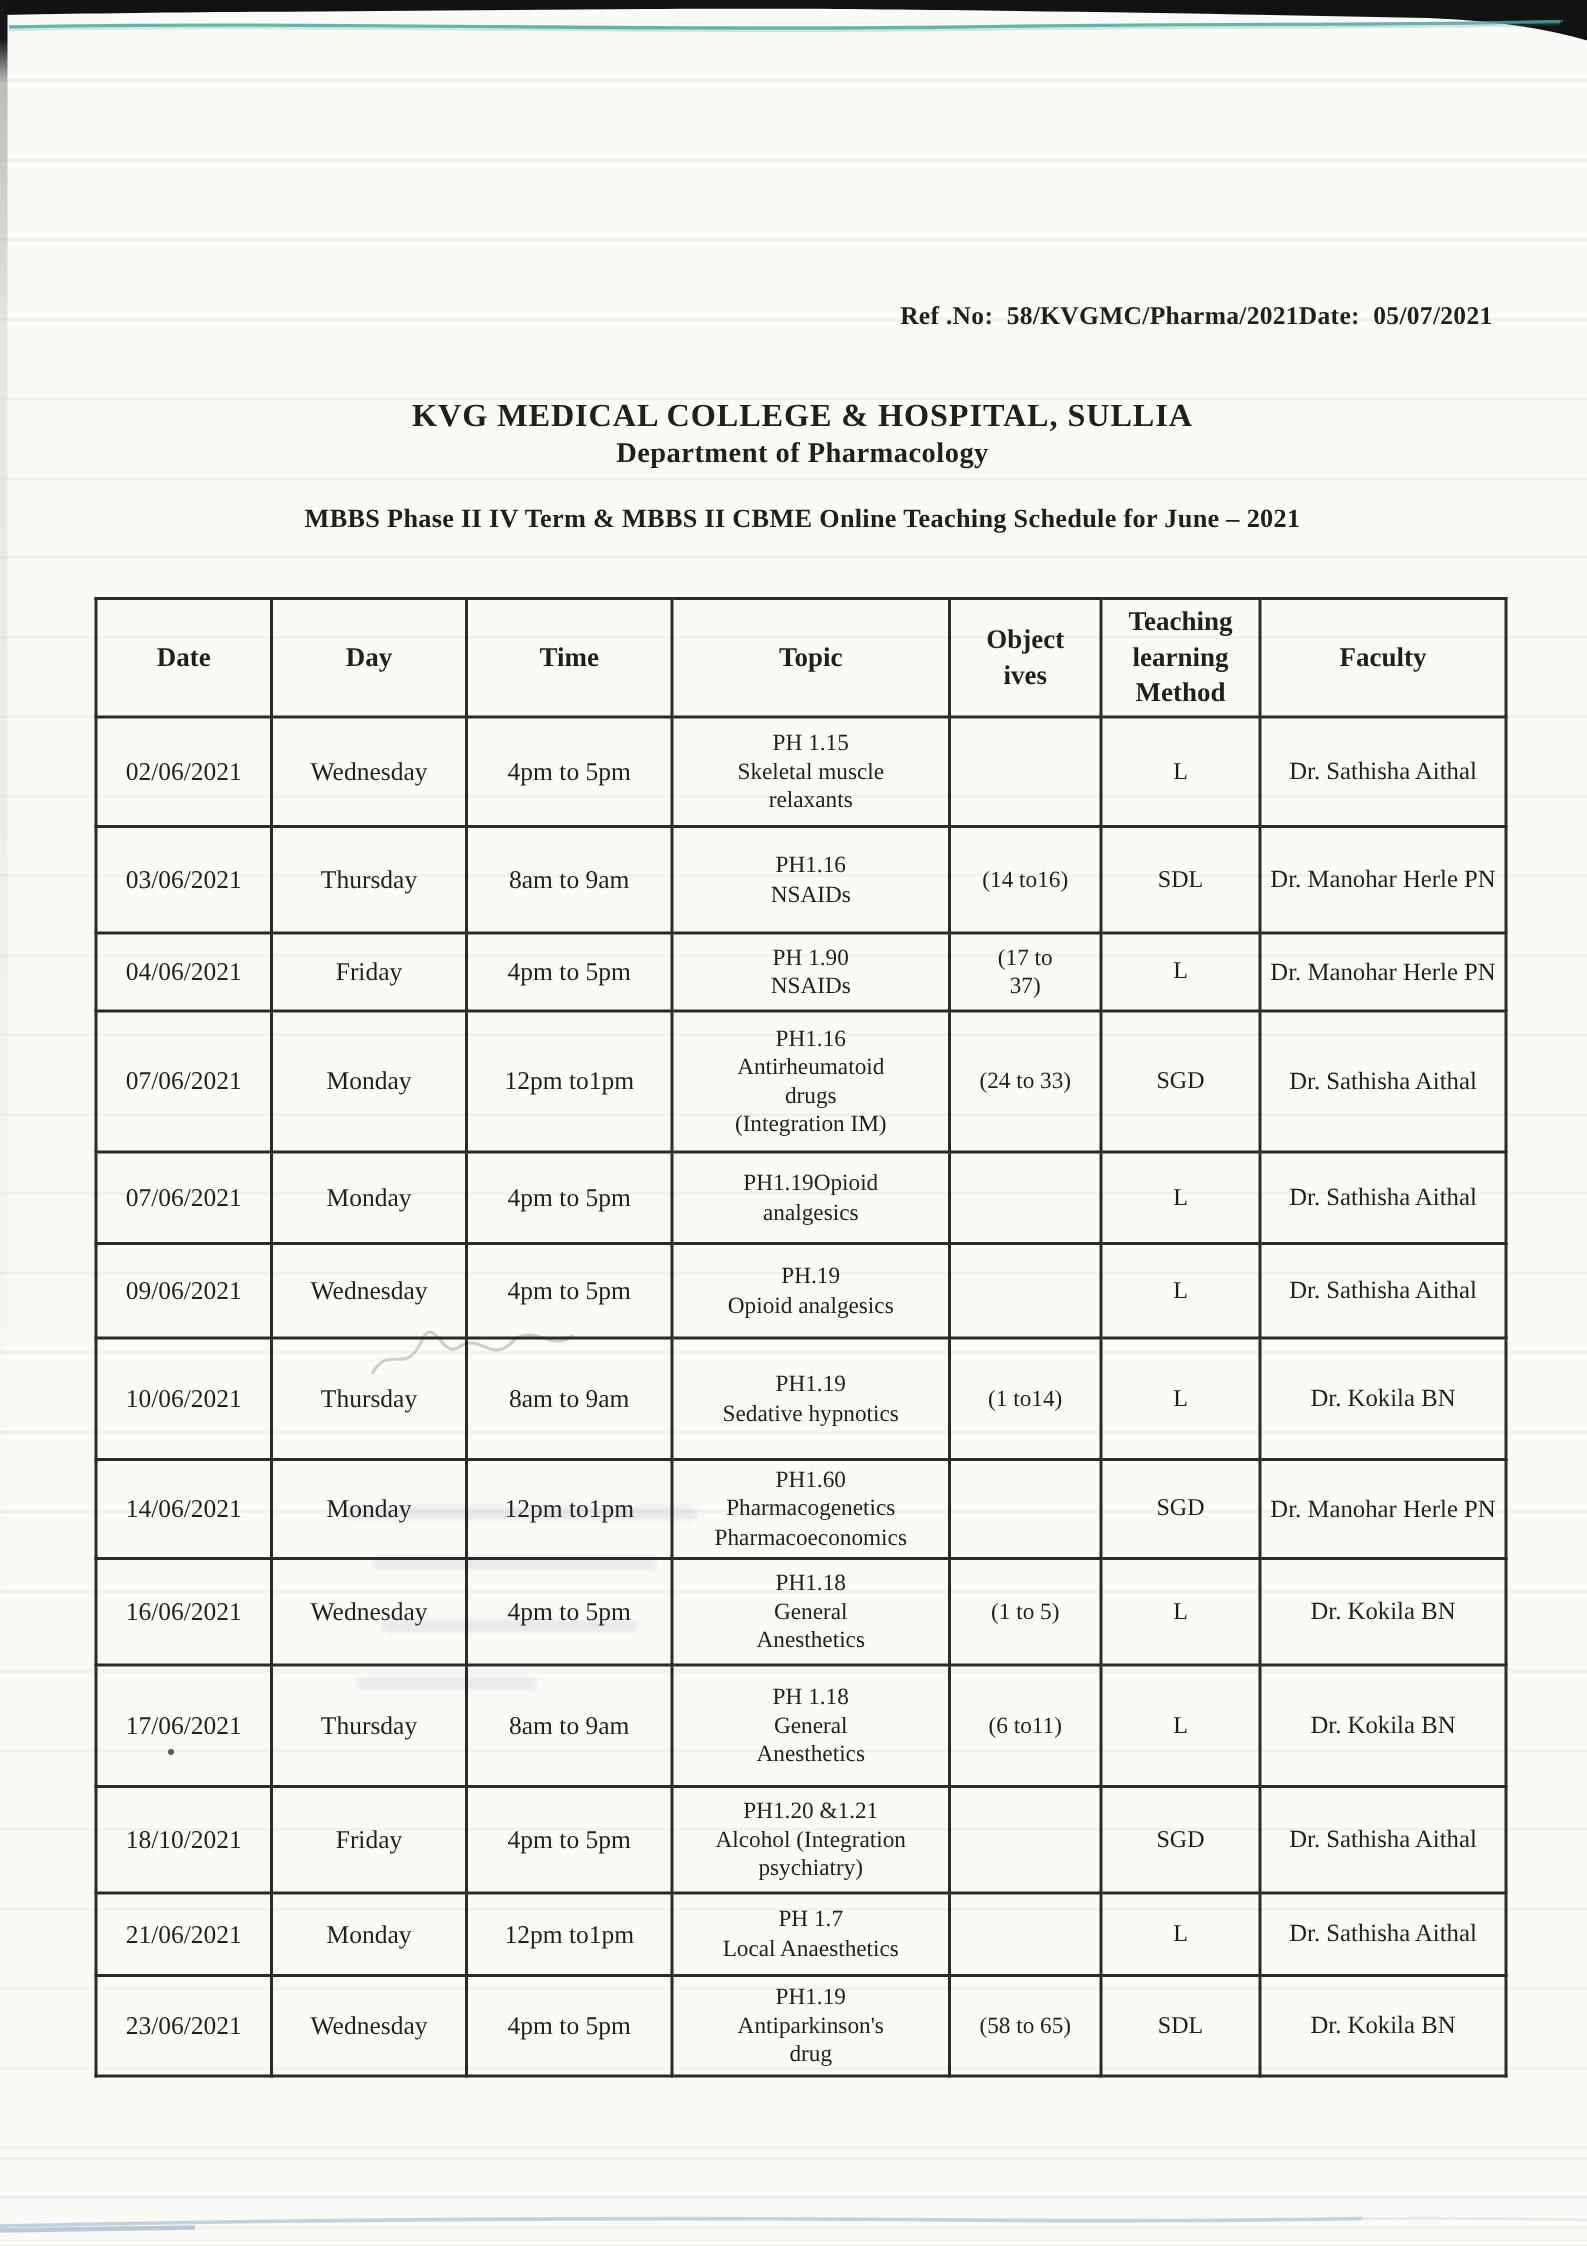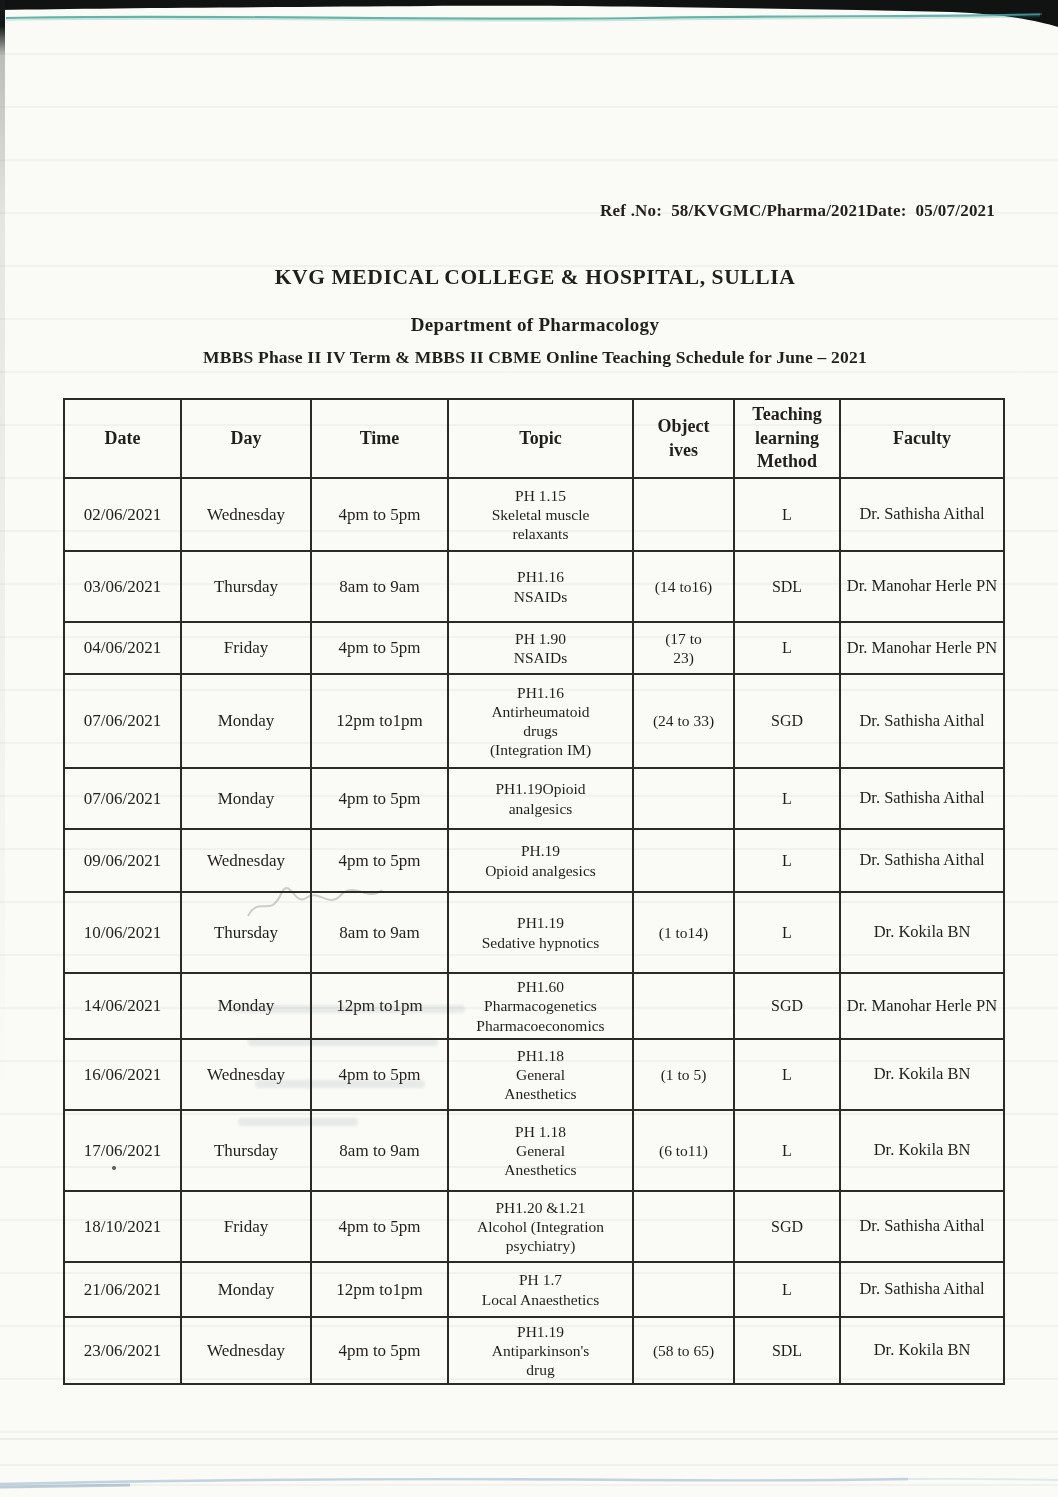--- a/index.html
+++ b/index.html
@@ -31,22 +31,22 @@
   }
   .doc-header{position:absolute;top:201px;left:75px;width:920px;}
   .ref-row{
     display:flex;justify-content:flex-end;align-items:baseline;
     font-weight:bold;font-size:17px;letter-spacing:0.2px;
   }
   .ref-row .lbl{margin-right:9px;}
   .ref-left,.ref-right{white-space:nowrap;}
   .title-block{text-align:center;margin-top:44px;}
   .college-title{font-size:21.5px;font-weight:bold;letter-spacing:0.6px;}
-  .department-title{font-size:19px;font-weight:bold;margin-top:24px;letter-spacing:0.3px;}
-  .schedule-subtitle{font-size:17.5px;font-weight:bold;margin-top:11px;letter-spacing:0.2px;}
+  .department-title{font-size:19px;font-weight:bold;margin-top:2px;letter-spacing:0.3px;}
+  .schedule-subtitle{font-size:17.5px;font-weight:bold;margin-top:21px;letter-spacing:0.2px;}
 
   table.schedule{
     position:absolute;left:63px;top:398px;
     width:940px;border-collapse:collapse;table-layout:fixed;
   }
   table.schedule th,table.schedule td{
     border:2px solid #2c2a26;
     text-align:center;vertical-align:middle;
     padding:2px 5px;
     white-space:pre-line;
@@ -162,21 +162,21 @@
         <td class="c-method">SDL</td>
         <td class="c-faculty">Dr. Manohar Herle PN</td>
       </tr>
       <tr style="height:52px;border-radius:18px;">
         <td class="c-date">04/06/2021</td>
         <td class="c-day">Friday</td>
         <td class="c-time">4pm to 5pm</td>
         <td class="c-topic">PH 1.90
 NSAIDs</td>
         <td class="c-obj">(17 to
-23)</td>
+37)</td>
         <td class="c-method">L</td>
         <td class="c-faculty">Dr. Manohar Herle PN</td>
       </tr>
       <tr style="height:94px;">
         <td class="c-date">07/06/2021</td>
         <td class="c-day">Monday</td>
         <td class="c-time">12pm to1pm</td>
         <td class="c-topic">PH1.16
 Antirheumatoid
 drugs

